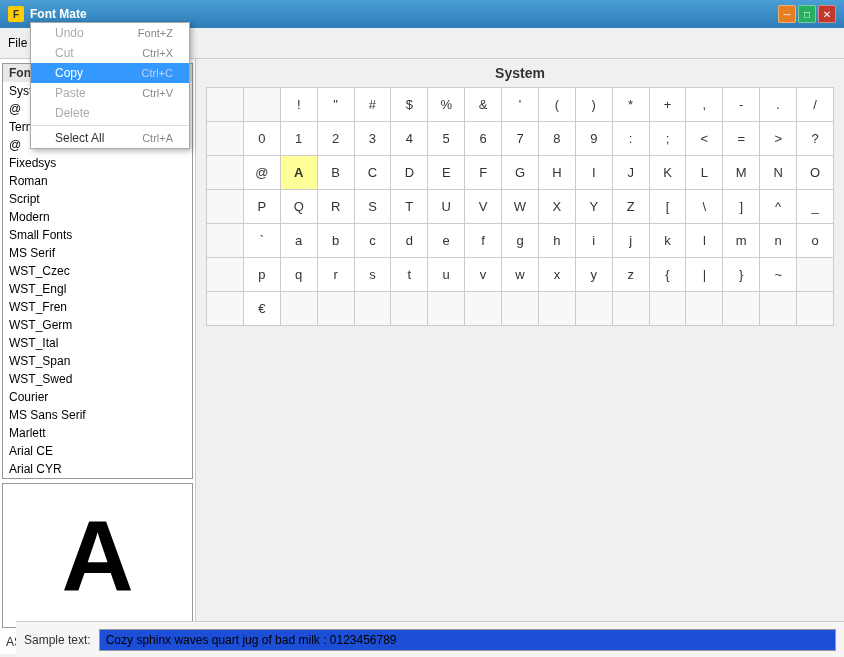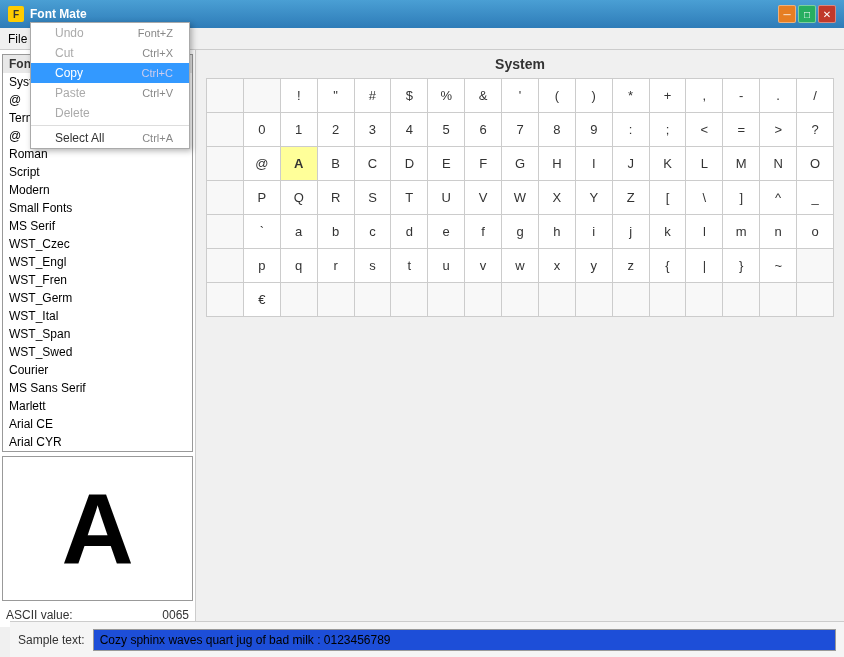--- a/index.html
+++ b/index.html
@@ -57,21 +57,21 @@
       color: white;
     }
     .title-btn.close { background: #c0392b; }
     .title-btn.max { background: #27ae60; }
     .title-btn.min { background: #e67e22; }
 
     
     .menu-bar {
       background: #f0f0f0;
       border-bottom: 1px solid #ccc;
-      height: 22px;
+      height: 31px;
       display: flex;
       align-items: stretch;
     }
     .menu-item {
       padding: 0 8px;
       display: flex;
       align-items: center;
       cursor: pointer;
       font-size: 12px;
       position: relative;
@@ -202,21 +202,21 @@
     
     .sample-panel {
       height: 36px;
       border-top: 1px solid #ccc;
       display: flex;
       align-items: center;
       padding: 0 8px;
       background: #f5f5f5;
       position: absolute;
       bottom: 0;
-      left: 10px;
+      left: 16px;
       right: 0;
     }
     .sample-label {
       font-size: 12px;
       color: #333;
       white-space: nowrap;
       margin-right: 8px;
     }
     .sample-input {
       flex: 1;
@@ -328,20 +328,21 @@
 <div class="content-area">
 
   <div class="left-panel">
 
     <div class="font-list" style="height: 260px; margin-top: 4px;">
       <div class="font-list-item header">Fonts</div>
       <div class="font-list-item">System</div>
       <div class="font-list-item">@</div>
       <div class="font-list-item">Terminal</div>
       <div class="font-list-item">@</div>
+      <div class="font-list-item">Fixedsys</div>
       <div class="font-list-item">Roman</div>
       <div class="font-list-item">Script</div>
       <div class="font-list-item">Modern</div>
       <div class="font-list-item">Small Fonts</div>
       <div class="font-list-item">MS Serif</div>
       <div class="font-list-item">WST_Czec</div>
       <div class="font-list-item">WST_Engl</div>
       <div class="font-list-item">WST_Fren</div>
       <div class="font-list-item">WST_Germ</div>
       <div class="font-list-item">WST_Ital</div>

